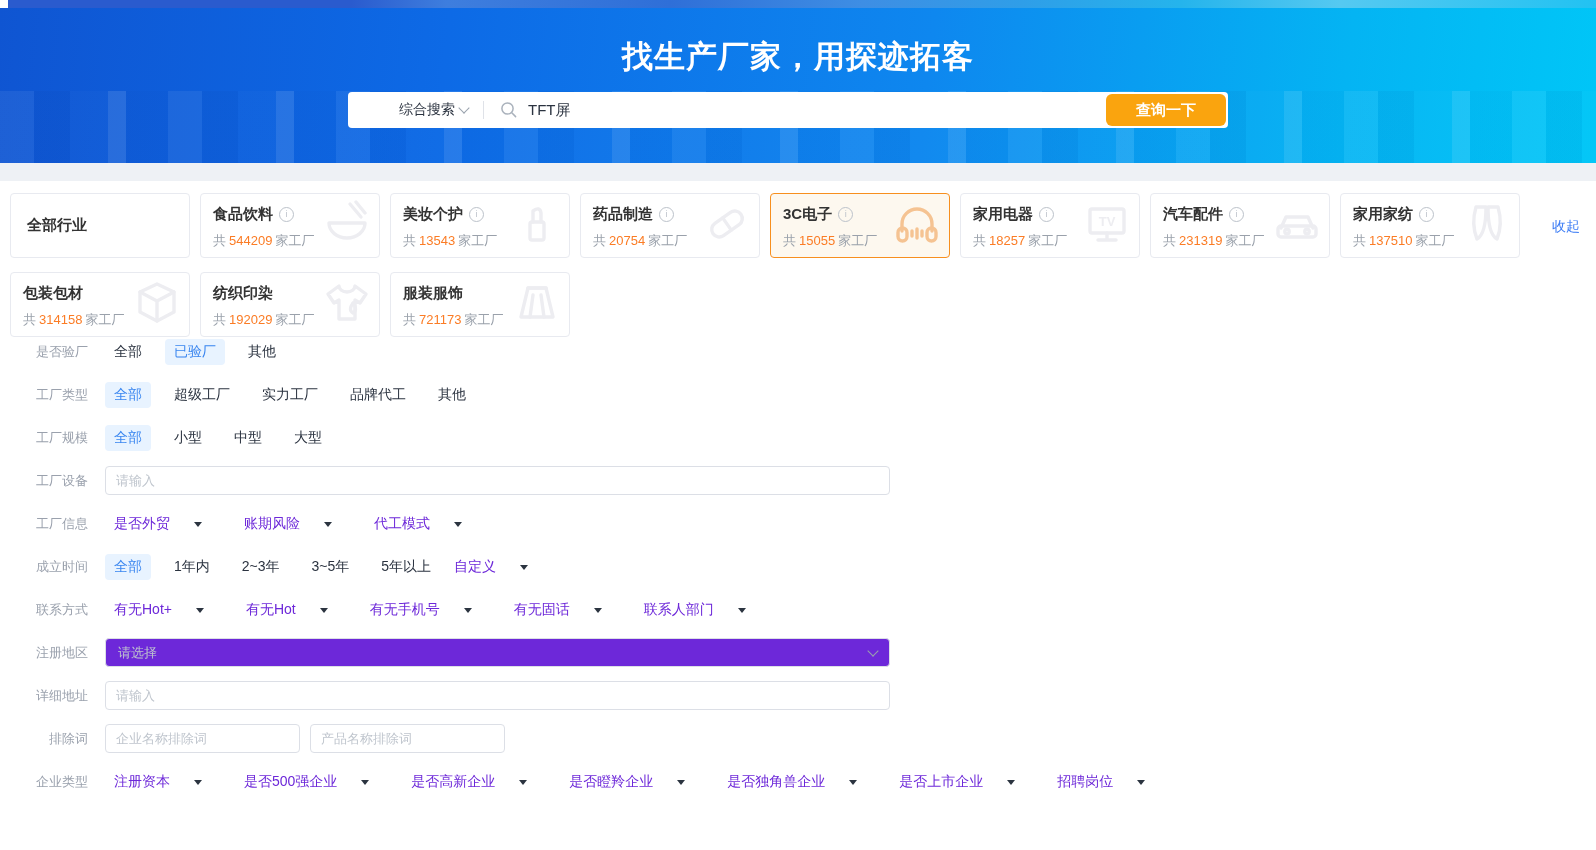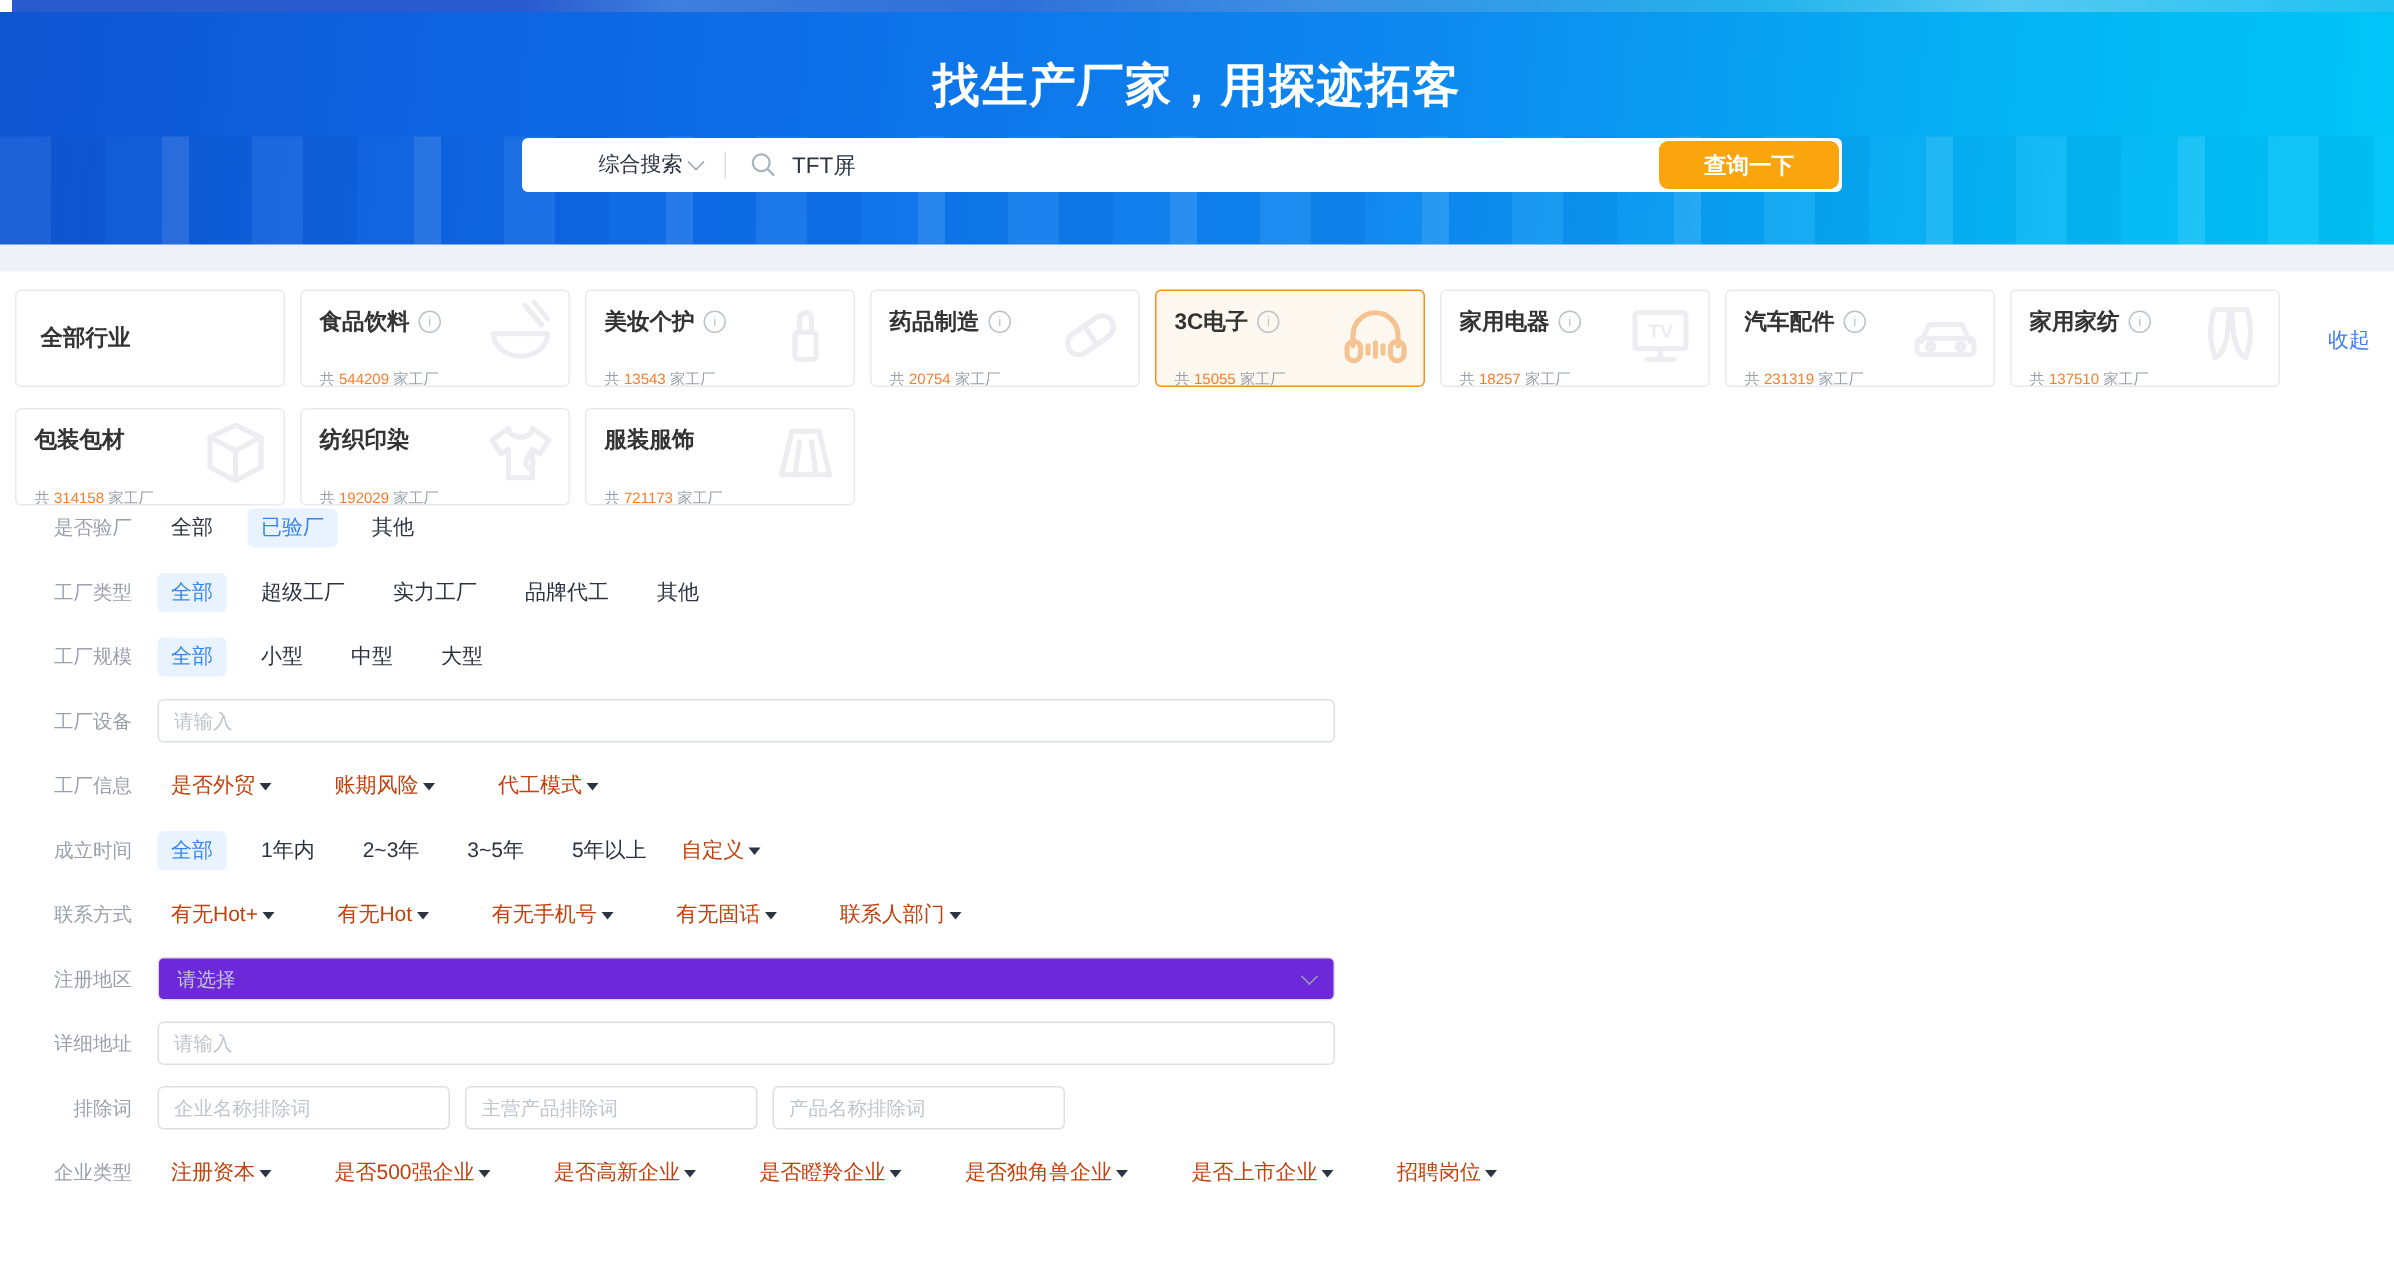--- a/index.html
+++ b/index.html
@@ -38,32 +38,32 @@
   .collapse-link{position:absolute;right:16px;top:37px;color:#3a7bf5;font-size:14px;cursor:pointer;}
   .industry-grid{display:flex;flex-wrap:wrap;gap:14px 10px;width:1522px;}
   .card{position:relative;box-sizing:border-box;width:180px;height:65px;border:1px solid #e8eaf0;
     border-radius:4px;padding:11px 12px;background:#fff;cursor:pointer;overflow:hidden;}
   .card.selected{border-color:#f78f1e;background:#fdf8ef;}
   .card.all{display:flex;align-items:center;padding:0 0 0 16px;}
   .card-title-row{display:flex;align-items:center;gap:6px;position:relative;z-index:1;}
   .card-title{font-size:15px;color:#333;font-weight:bold;}
   .info-i{width:13px;height:13px;border:1px solid #bcc2ca;border-radius:50%;color:#bcc2ca;
     font-size:9px;line-height:13px;text-align:center;font-style:normal;flex-shrink:0;}
-  .card-count{margin-top:22px;font-size:10px;color:#9aa1ab;position:relative;z-index:1;}
+  .card-count{margin-top:8px;font-size:13px;color:#9aa1ab;position:relative;z-index:1;}
   .card-count b{color:#fb7c25;font-weight:normal;margin:0 3px;}
   .card-icon{position:absolute;right:6px;top:50%;transform:translateY(-50%);z-index:0;}
   
   .filters{}
   .frow{display:flex;align-items:center;min-height:29px;margin-bottom:14px;}
   .flabel{width:58px;margin-left:20px;text-align:right;font-size:13px;color:#9aa1ad;flex-shrink:0;}
   .fcontent{margin-left:17px;display:flex;align-items:center;flex-wrap:nowrap;}
   .fcontent.padded{padding-left:9px;}
   .chip{font-size:14px;color:#2b3340;padding:4px 9px;border-radius:4px;margin-right:14px;cursor:pointer;white-space:nowrap;}
   .chip.selected{background:#e8f3ff;color:#3a86f0;}
-  .dd{font-size:14px;color:#c2410c;margin-right:42px;cursor:pointer;display:flex;align-items:center;gap:3px;white-space:nowrap;}
+  .dd{font-size:14px;color:#6d28d9;margin-right:42px;cursor:pointer;display:flex;align-items:center;gap:24px;white-space:nowrap;}
   .tri{width:0;height:0;border-left:4px solid transparent;border-right:4px solid transparent;border-top:5px solid #2b3440;margin-top:1px;}
   .finput{box-sizing:border-box;height:29px;border:1px solid #dcdfe6;border-radius:4px;
     padding:0 10px;font-size:13px;color:#333;outline:none;background:#fff;}
   .finput::placeholder{color:#bfc5cd;}
   .finput.wide{width:785px;}
   .finput.excl{width:195px;margin-right:10px;}
   .fselect{box-sizing:border-box;width:785px;height:29px;border:1px solid #dcdfe6;border-radius:4px;
     display:flex;align-items:center;justify-content:space-between;padding:0 12px;cursor:pointer;background:#6d28d9;}
   .fselect-placeholder{font-size:13px;color:#bfc5cd;}
 </style>
@@ -325,21 +325,20 @@
       <div class="frow">
         <div class="flabel">详细地址</div>
         <div class="fcontent">
           <input class="finput wide" placeholder="请输入" style="">
         </div>
       </div>
       <div class="frow">
         <div class="flabel">排除词</div>
         <div class="fcontent">
           <input class="finput excl" placeholder="企业名称排除词" style="">
-          <input class="finput excl" placeholder="主营产品排除词" style="">
           <input class="finput excl" placeholder="产品名称排除词" style="">
         </div>
       </div>
       <div class="frow">
         <div class="flabel">企业类型</div>
         <div class="fcontent padded">
           <span class="dd">
             <span>注册资本</span>
             <span class="tri"></span>
           </span>

